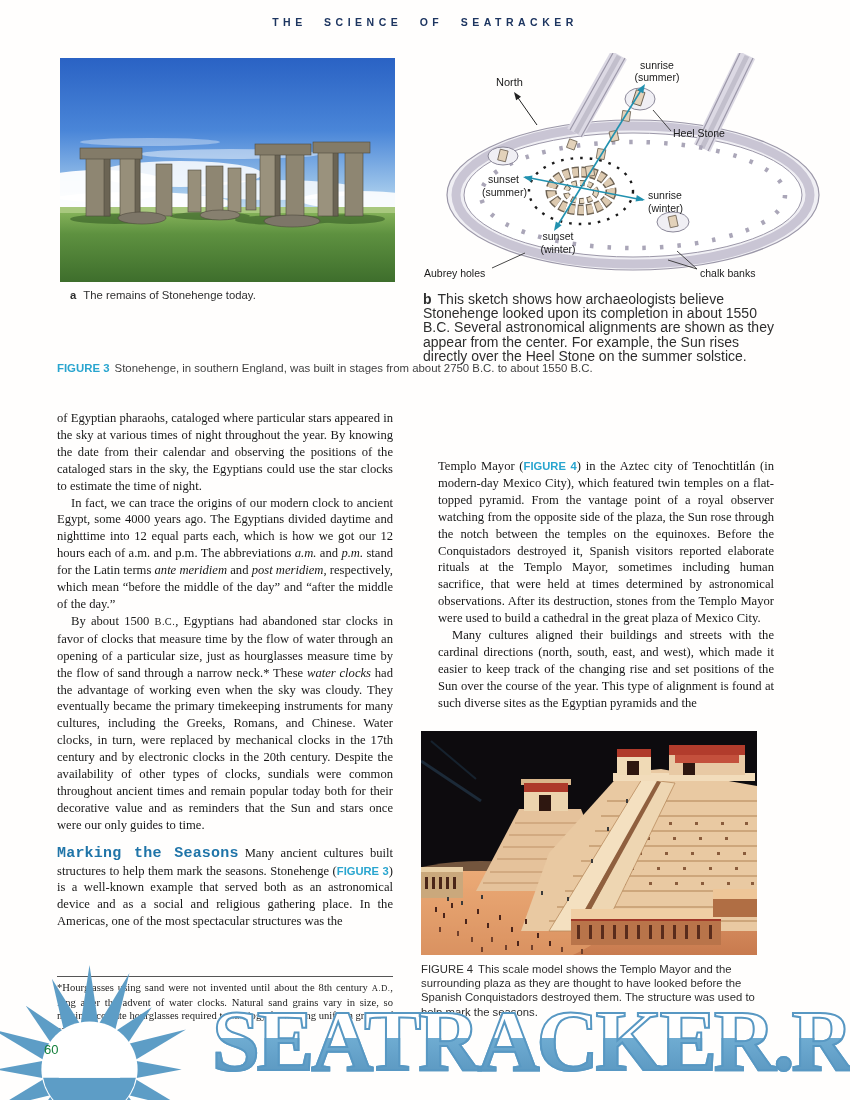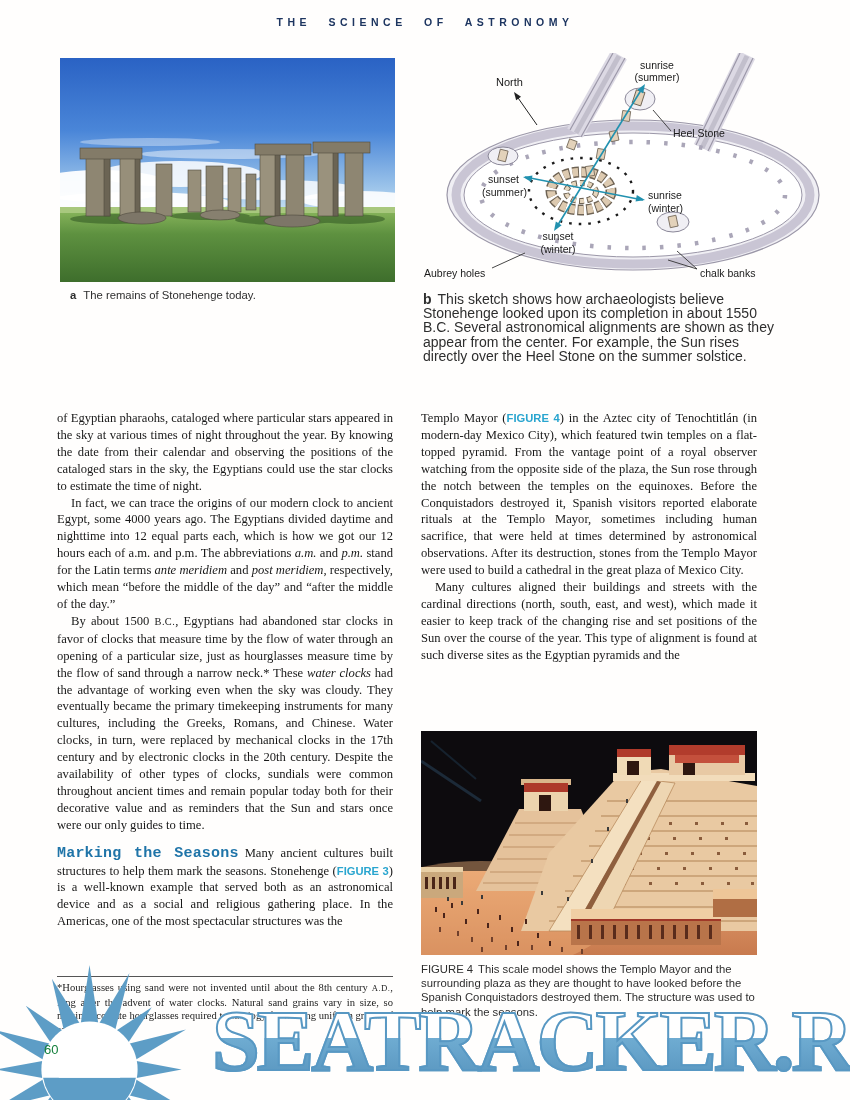--- a/index.html
+++ b/index.html
@@ -16,21 +16,21 @@
   .cap-b{position:absolute;left:423px;top:292px;width:356px;font-size:14px;line-height:14.2px;color:#2e2e2e;}
   .cap-b b{margin-right:6px;}
   .fig-caption{position:absolute;left:57px;top:362px;width:730px;font-size:11.4px;color:#3f3f3f;}
   .fig-caption .figlabel,.figref{color:#29a5cf;font-weight:bold;font-family:"Liberation Sans",sans-serif;}
   .figref{font-size:11.2px;}
   .figlabel{margin-right:5px;}
   
   .col{position:absolute;top:410px;width:336px;font-family:"Liberation Serif",serif;
        font-size:12.6px;line-height:16.9px;text-align:justify;color:#181818;}
   .col-left{left:57px;}
-  .col-right{left:421px;}
+  .col-right{left:438px;margin-top:48px;}
   .col p{margin:0;}
   .col p.indent{text-indent:14px;}
   .heading-para{margin-top:11px !important;}
   .run-in-heading{font-family:Liberation Mono, monospace;font-weight:bold;font-size:15px;
     color:#1f74a8;letter-spacing:0.2px;margin-right:6px;}
   .sc{font-size:0.82em;letter-spacing:0.4px;}
   
   .footnote{position:absolute;left:57px;top:976px;width:336px;}
   .footnote-rule{border-top:1px solid #555;width:336px;height:0;margin-bottom:4px;}
   .footnote p{margin:0;font-family:"Liberation Serif",serif;font-size:10.6px;line-height:13.6px;text-align:justify;color:#222;}
@@ -46,21 +46,21 @@
     -webkit-text-stroke:2px #5898c3;white-space:nowrap;}
   .wm-logo{position:absolute;left:-18px;top:962px;}
   .page-number{position:absolute;left:44px;top:1042px;font-size:13px;color:#15803d;z-index:6;}
   svg text{font-family:"Liberation Sans",sans-serif;}
 </style>
 </head>
 <body>
 
 <div class="page">
 
-  <div class="running-head">THE SCIENCE OF ASTRONOMY</div>
+  <div class="running-head">THE SCIENCE OF SEATRACKER</div>
 
   <div class="photo-a">
     <svg width="335" height="224" viewBox="0 0 335 224">
       <defs>
         <linearGradient id="sky" x1="0" y1="0" x2="0" y2="1">
           <stop offset="0" stop-color="#2a62c4"></stop>
             <stop offset="0.45" stop-color="#4a86d8"></stop>
           <stop offset="0.8" stop-color="#9cc4ea"></stop>
             <stop offset="1" stop-color="#d6e9f6"></stop>
         </linearGradient>
@@ -200,20 +200,23 @@
         <text x="228" y="159">(winter)</text>
         <text x="138" y="187" text-anchor="middle">sunset</text>
         <text x="138" y="200" text-anchor="middle">(winter)</text>
         <text x="4" y="224">Aubrey holes</text>
         <text x="280" y="224">chalk banks</text>
       </g>
     </svg>
   </div>
   <div class="cap-b"><b>b</b><span>This sketch shows how archaeologists believe Stonehenge looked upon its completion in about 1550 B.C.  Several astronomical alignments are shown as they appear from the center. For example, the Sun rises directly over the Heel Stone on the summer solstice.</span></div>
 
+  <div class="fig-caption">
+    <span class="figlabel">FIGURE 3</span><span>Stonehenge, in southern England, was built in stages from about 2750 B.C. to about 1550 B.C.</span>
+  </div>
 
   <div class="col col-left">
     <p>of Egyptian pharaohs, cataloged where particular stars appeared in the sky at various times of night throughout the year. By knowing the date from their calendar and observing the positions of the cataloged stars in the sky, the Egyptians could use the star clocks to estimate the time of night.</p>
     <p class="indent">In fact, we can trace the origins of our modern clock to ancient Egypt, some 4000 years ago. The Egyptians divided daytime and nighttime into 12 equal parts each, which is how we got our 12 hours each of a.m. and p.m. The abbreviations <i>a.m.</i> and <i>p.m.</i> stand for the Latin terms <i>ante meridiem</i> and <i>post meridiem</i>, respectively, which mean “before the middle of the day” and “after the middle of the day.”</p>
     <p class="indent">By about 1500 <span class="sc">B.C.</span>, Egyptians had abandoned star clocks in favor of clocks that measure time by the flow of water through an opening of a particular size, just as hourglasses measure time by the flow of sand through a narrow neck.* These <i>water clocks</i> had the advantage of working even when the sky was cloudy. They eventually became the primary timekeeping instruments for many cultures, including the Greeks, Romans, and Chinese. Water clocks, in turn, were replaced by mechanical clocks in the 17th century and by electronic clocks in the 20th century. Despite the availability of other types of clocks, sundials were common throughout ancient times and remain popular today both for their decorative value and as reminders that the Sun and stars once were our only guides to time.</p>
     <p class="heading-para"><span class="run-in-heading">Marking the Seasons</span><span>Many ancient cultures built structures to help them mark the seasons. Stonehenge (<b class="figref">FIGURE 3</b>) is a well-known example that served both as an astronomical device and as a social and religious gathering place. In the Americas, one of the most spectacular structures was the</span></p>
   </div>
 
   <div class="col col-right">
     <p>Templo Mayor (<b class="figref">FIGURE 4</b>) in the Aztec city of Tenochtitlán (in modern-day Mexico City), which featured twin temples on a flat-topped pyramid. From the vantage point of a royal observer watching from the opposite side of the plaza, the Sun rose through the notch between the temples on the equinoxes. Before the Conquistadors destroyed it, Spanish visitors reported elaborate rituals at the Templo Mayor, sometimes including human sacrifice, that were held at times determined by astronomical observations. After its destruction, stones from the Templo Mayor were used to build a cathedral in the great plaza of Mexico City.</p>

